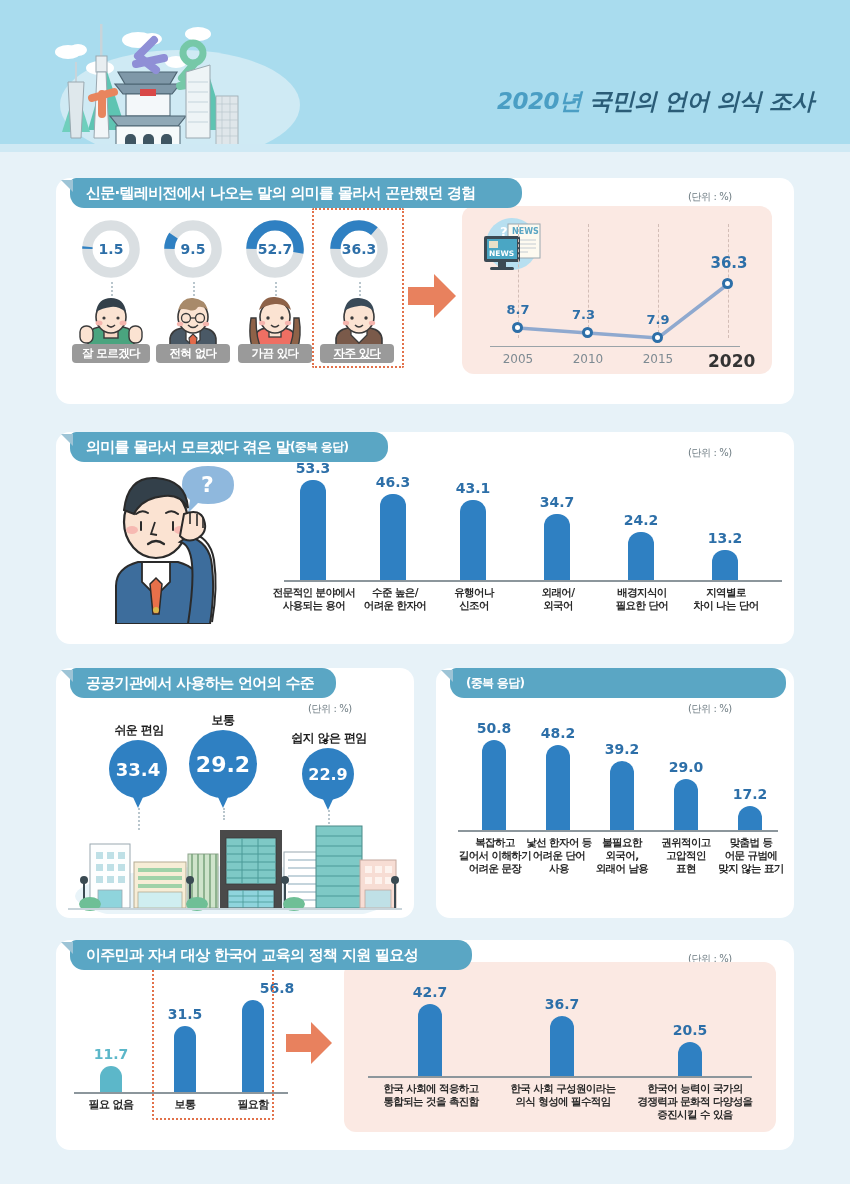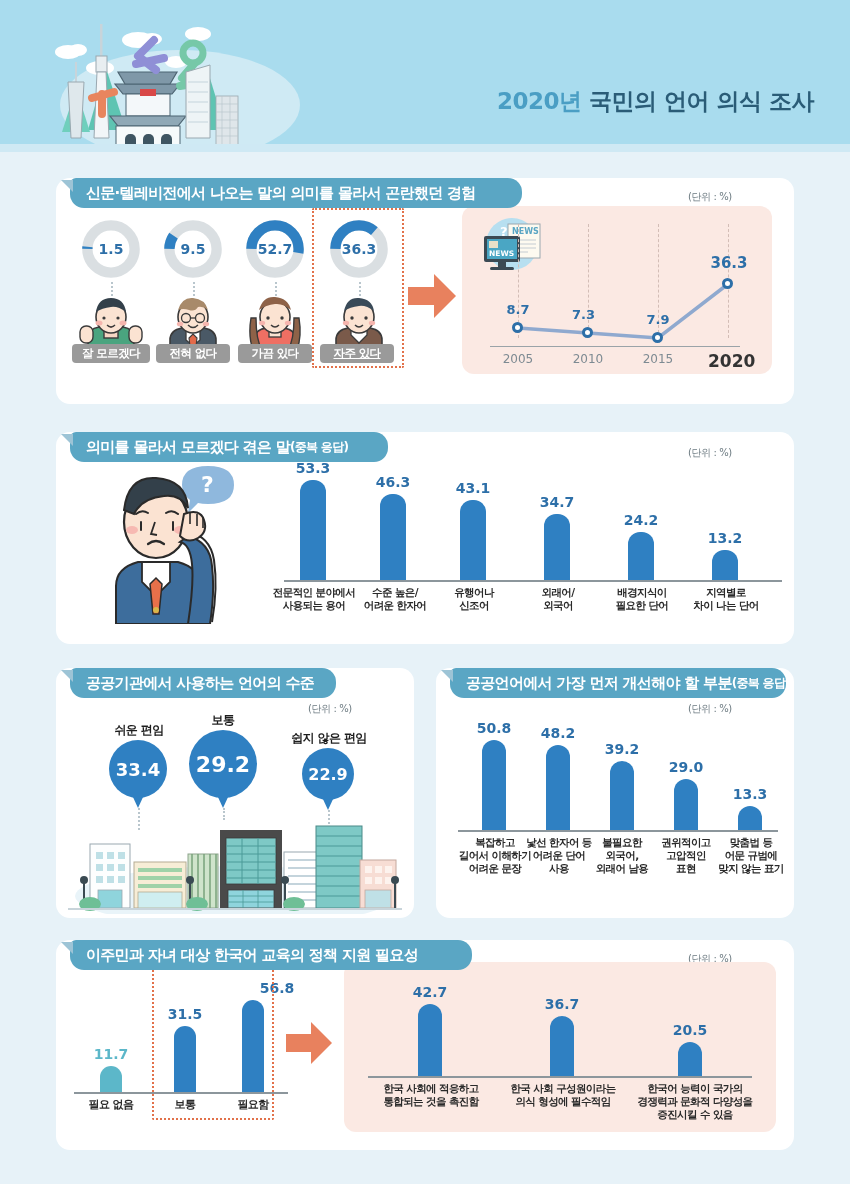--- a/index.html
+++ b/index.html
@@ -14,20 +14,21 @@
   
   .banner {
     position: absolute; left: 0; top: 0; width: 850px; height: 152px;
     background: #a9dcee; overflow: hidden;
   }
   .banner-sep { position:absolute; left:0; top:144px; width:850px; height:8px; background:#cfe9f4; }
   .banner-title {
     position: absolute; right: 36px; top: 86px;
     font-size: 23px; font-weight: 700; color: #2a5c77; letter-spacing: -0.5px;
     white-space: nowrap;
+    font-style: italic;
   }
   .banner-title .yr { color: #4a9ec4; }
 
   
   .city { position:absolute; left:30px; top:10px; width:300px; height:142px; }
 
   
   .card {
     position: absolute; background: #ffffff; border-radius: 14px;
   }
@@ -541,26 +542,25 @@
 
     <div class="bar" style="left:174px; top:93px; width:24px; height:69px;"></div>
     <div class="bar-val" style="left:160px; top:73px; width:52px;">39.2</div>
     <div class="bar-lab" style="left:148px; top:168px; width:76px;">불필요한<br>외국어,<br>외래어 남용</div>
 
     <div class="bar" style="left:238px; top:111px; width:24px; height:51px;"></div>
     <div class="bar-val" style="left:224px; top:91px; width:52px;">29.0</div>
     <div class="bar-lab" style="left:212px; top:168px; width:76px;">권위적이고<br>고압적인<br>표현</div>
 
     <div class="bar" style="left:302px; top:138px; width:24px; height:24px;"></div>
-    <div class="bar-val" style="left:288px; top:118px; width:52px;">13.3</div>
+    <div class="bar-val" style="left:288px; top:118px; width:52px;">17.2</div>
     <div class="bar-lab" style="left:274px; top:168px; width:82px;">맞춤법 등<br>어문 규범에<br>맞지 않는 표기</div>
   </div>
   <div class="sec-head" style="left:450px; top:668px; width:336px;">
     <span class="fold"></span>
-    <span>공공언어에서 가장 먼저 개선해야 할 부분</span>
     <span class="sub">(중복 응답)</span>
   </div>
 
   <div class="card" style="left:56px; top:940px; width:738px; height:210px;">
     <div class="unit" style="left:632px; top:12px;">(단위 : %)</div>
 
     <div class="axis-line" style="left:18px; top:152px; width:214px;"></div>
 
     <div class="bar teal" style="left:44px; top:126px; width:22px; height:26px;"></div>
     <div class="bar-val" style="left:30px; top:106px; width:50px; color:#5cb7c9;">11.7</div>

